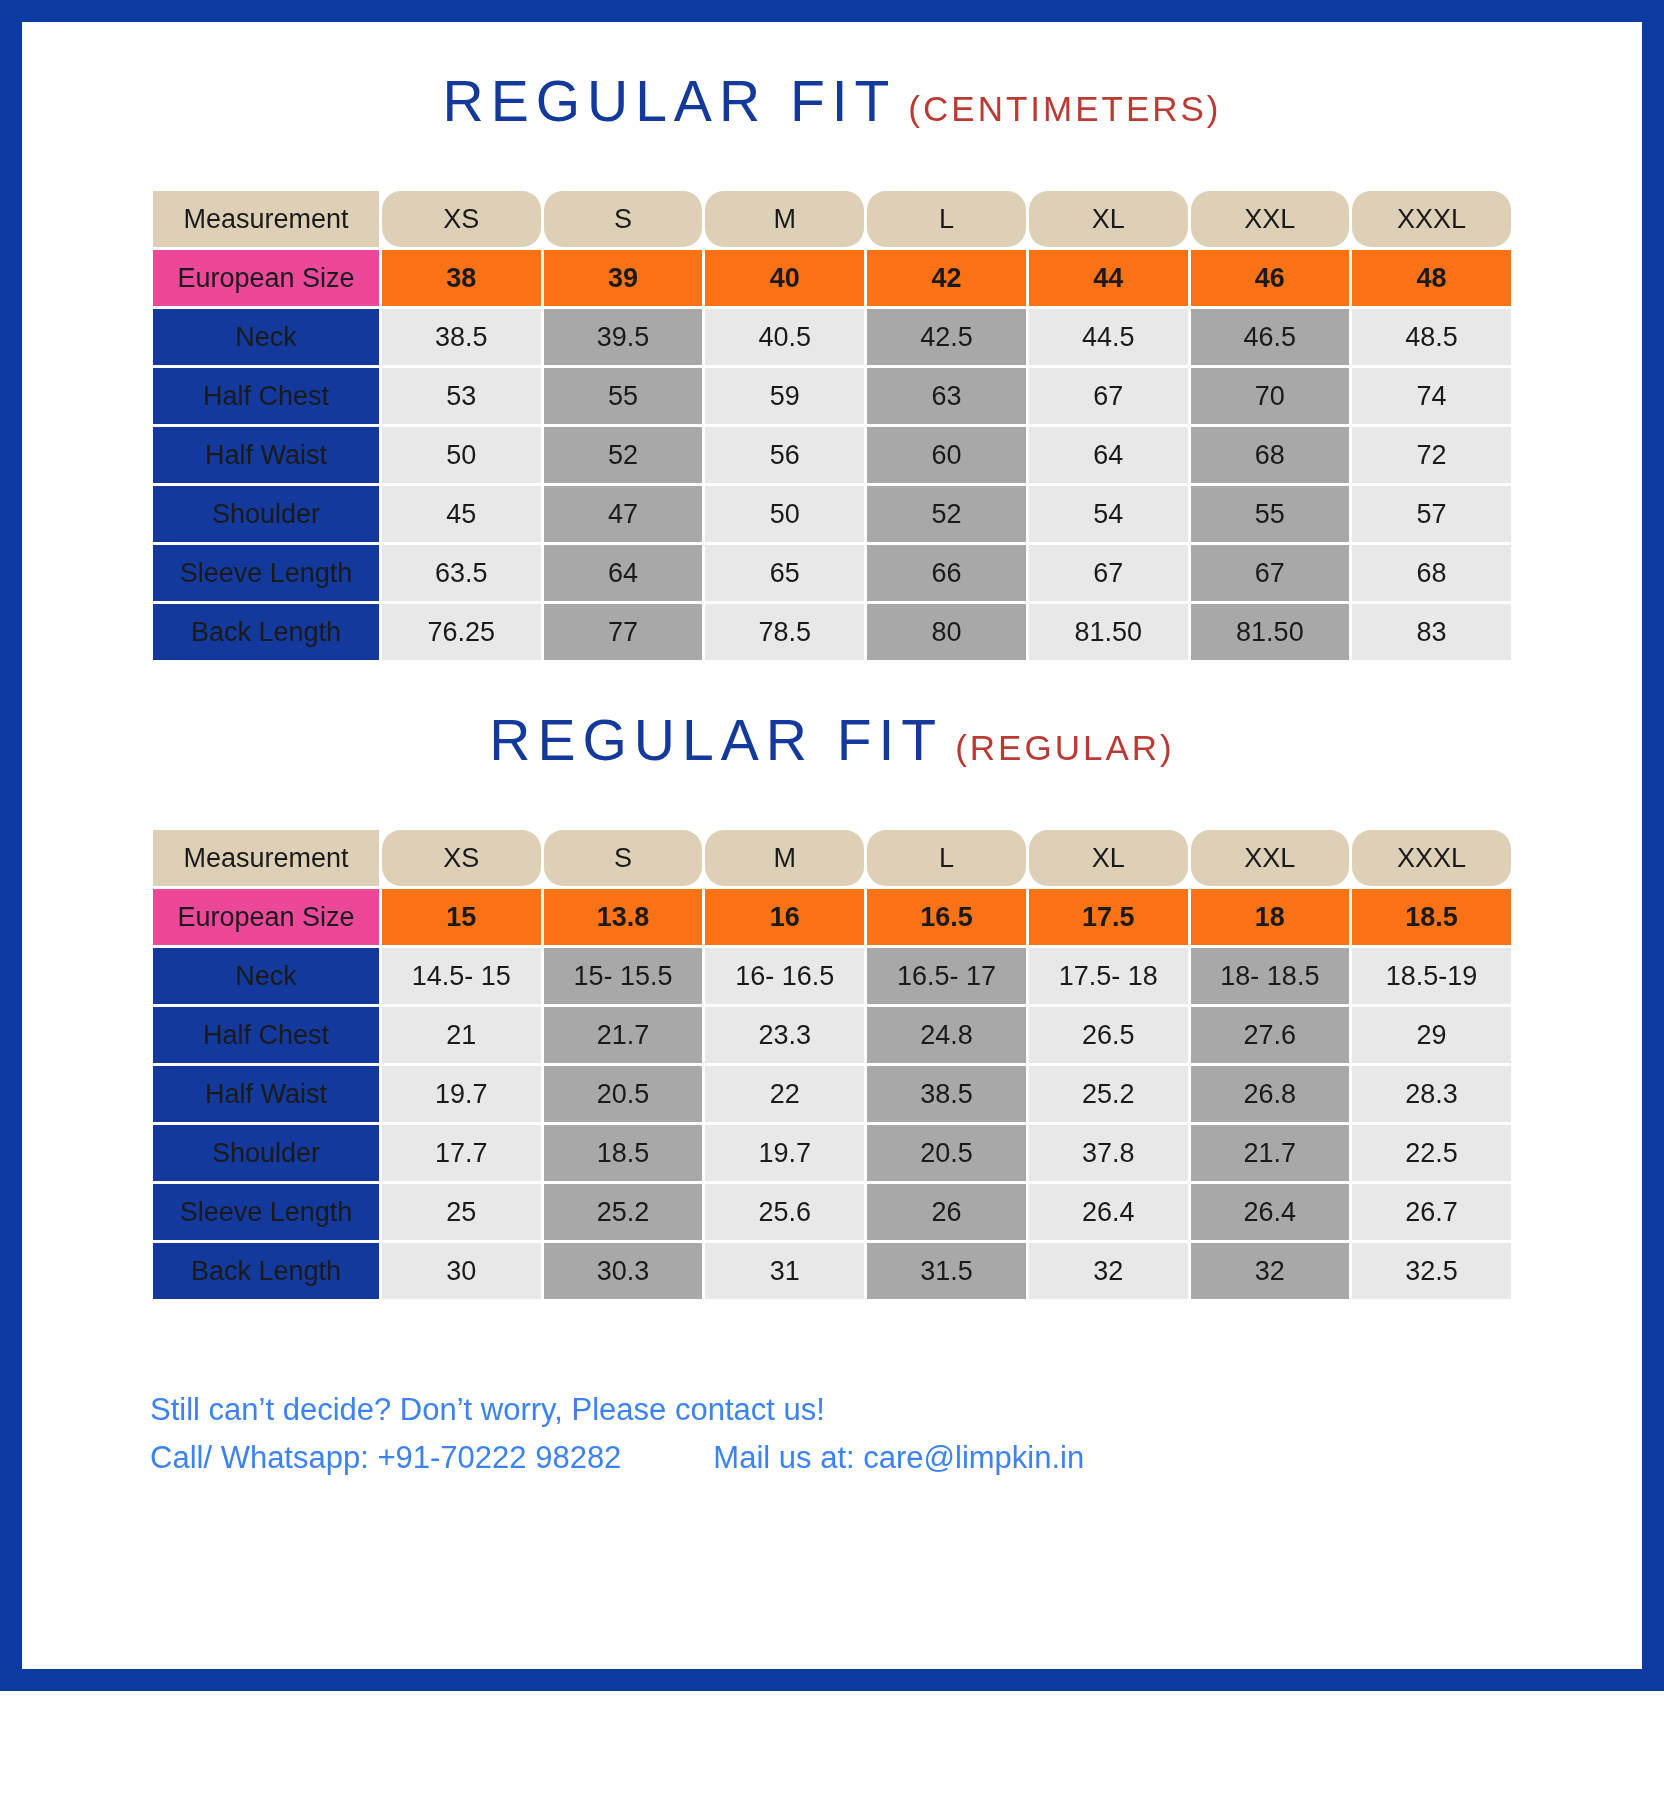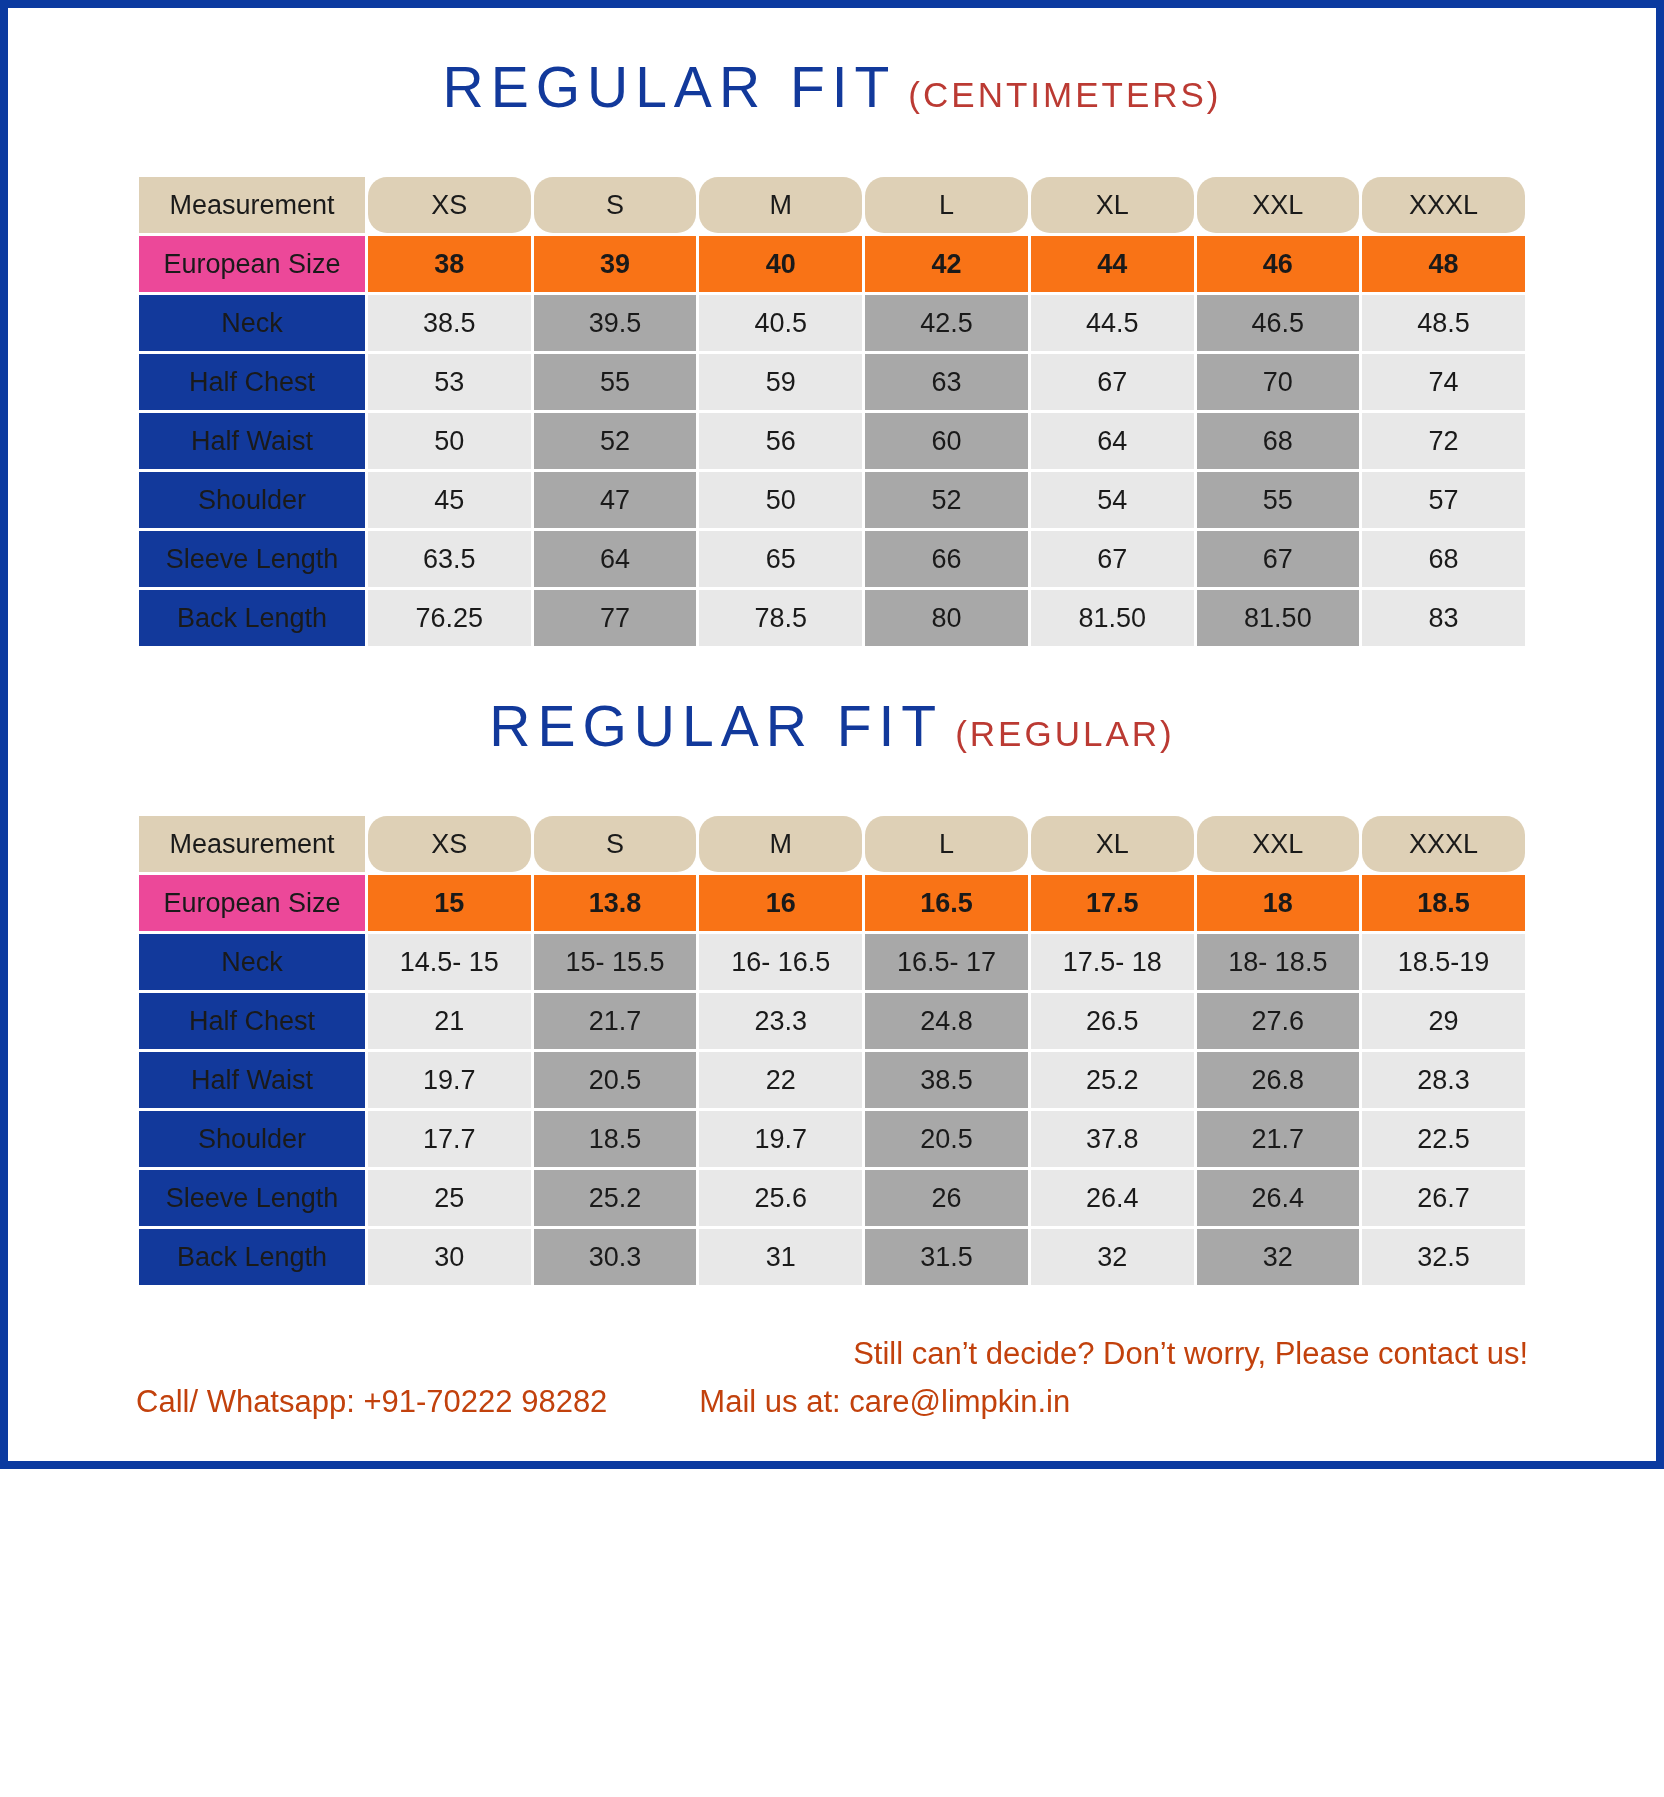--- a/index.html
+++ b/index.html
@@ -9,23 +9,23 @@
   }
   body {
     width: 1664px;
     height: 1797px;
     font-family: "Liberation Sans", sans-serif;
     overflow: hidden;
   }
   .page {
     box-sizing: border-box;
     width: 1664px;
-    height: 1469px;
+    height: 1691px;
     background: #0b3aa0;
-    padding: 8px;
+    padding: 22px;
   }
   .inner {
     box-sizing: border-box;
     width: 100%;
     height: 100%;
     background: #ffffff;
     padding: 46px 128px 0 128px;
   }
   .chart-title {
     text-align: center;
@@ -89,25 +89,24 @@
   td.cell-light {
     background: #e8e8e8;
   }
   td.cell-dark {
     background: #a8a8a8;
   }
   .col-label { width: 226px; }
   .spacer-1 { height: 54px; }
   .spacer-2 { height: 44px; }
   .footer {
-    margin-top: 42px;
+    margin-top: 84px;
     font-size: 31px;
-    color: #c2410c;
+    color: #3b82f6;
     line-height: 1.55;
-    text-align: right;
   }
   .footer .line2 {
     display: flex;
     gap: 92px;
   }
 </style>
 </head>
 <body>
 
 <div class="page">

